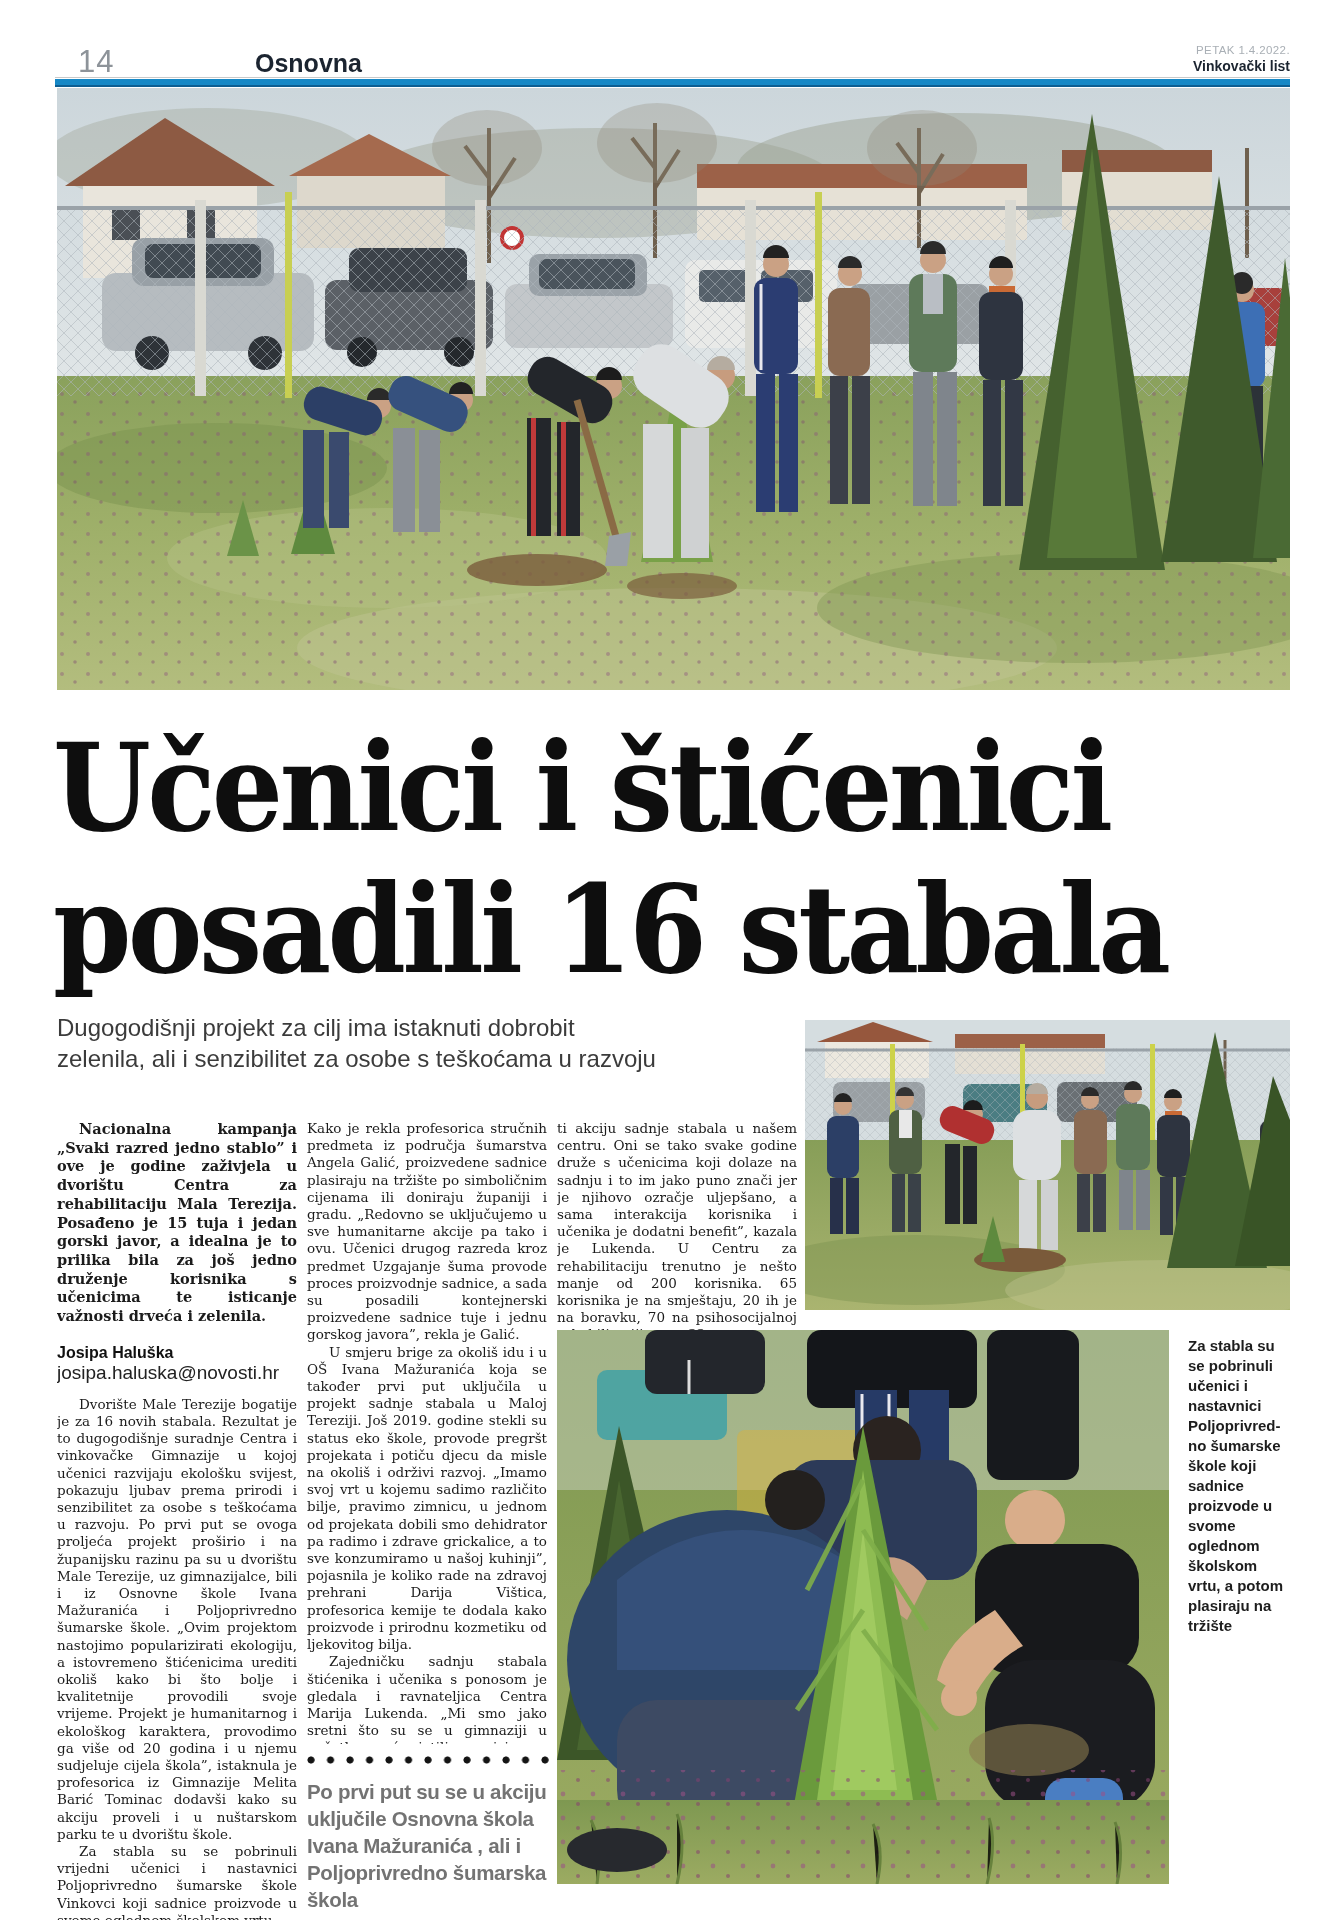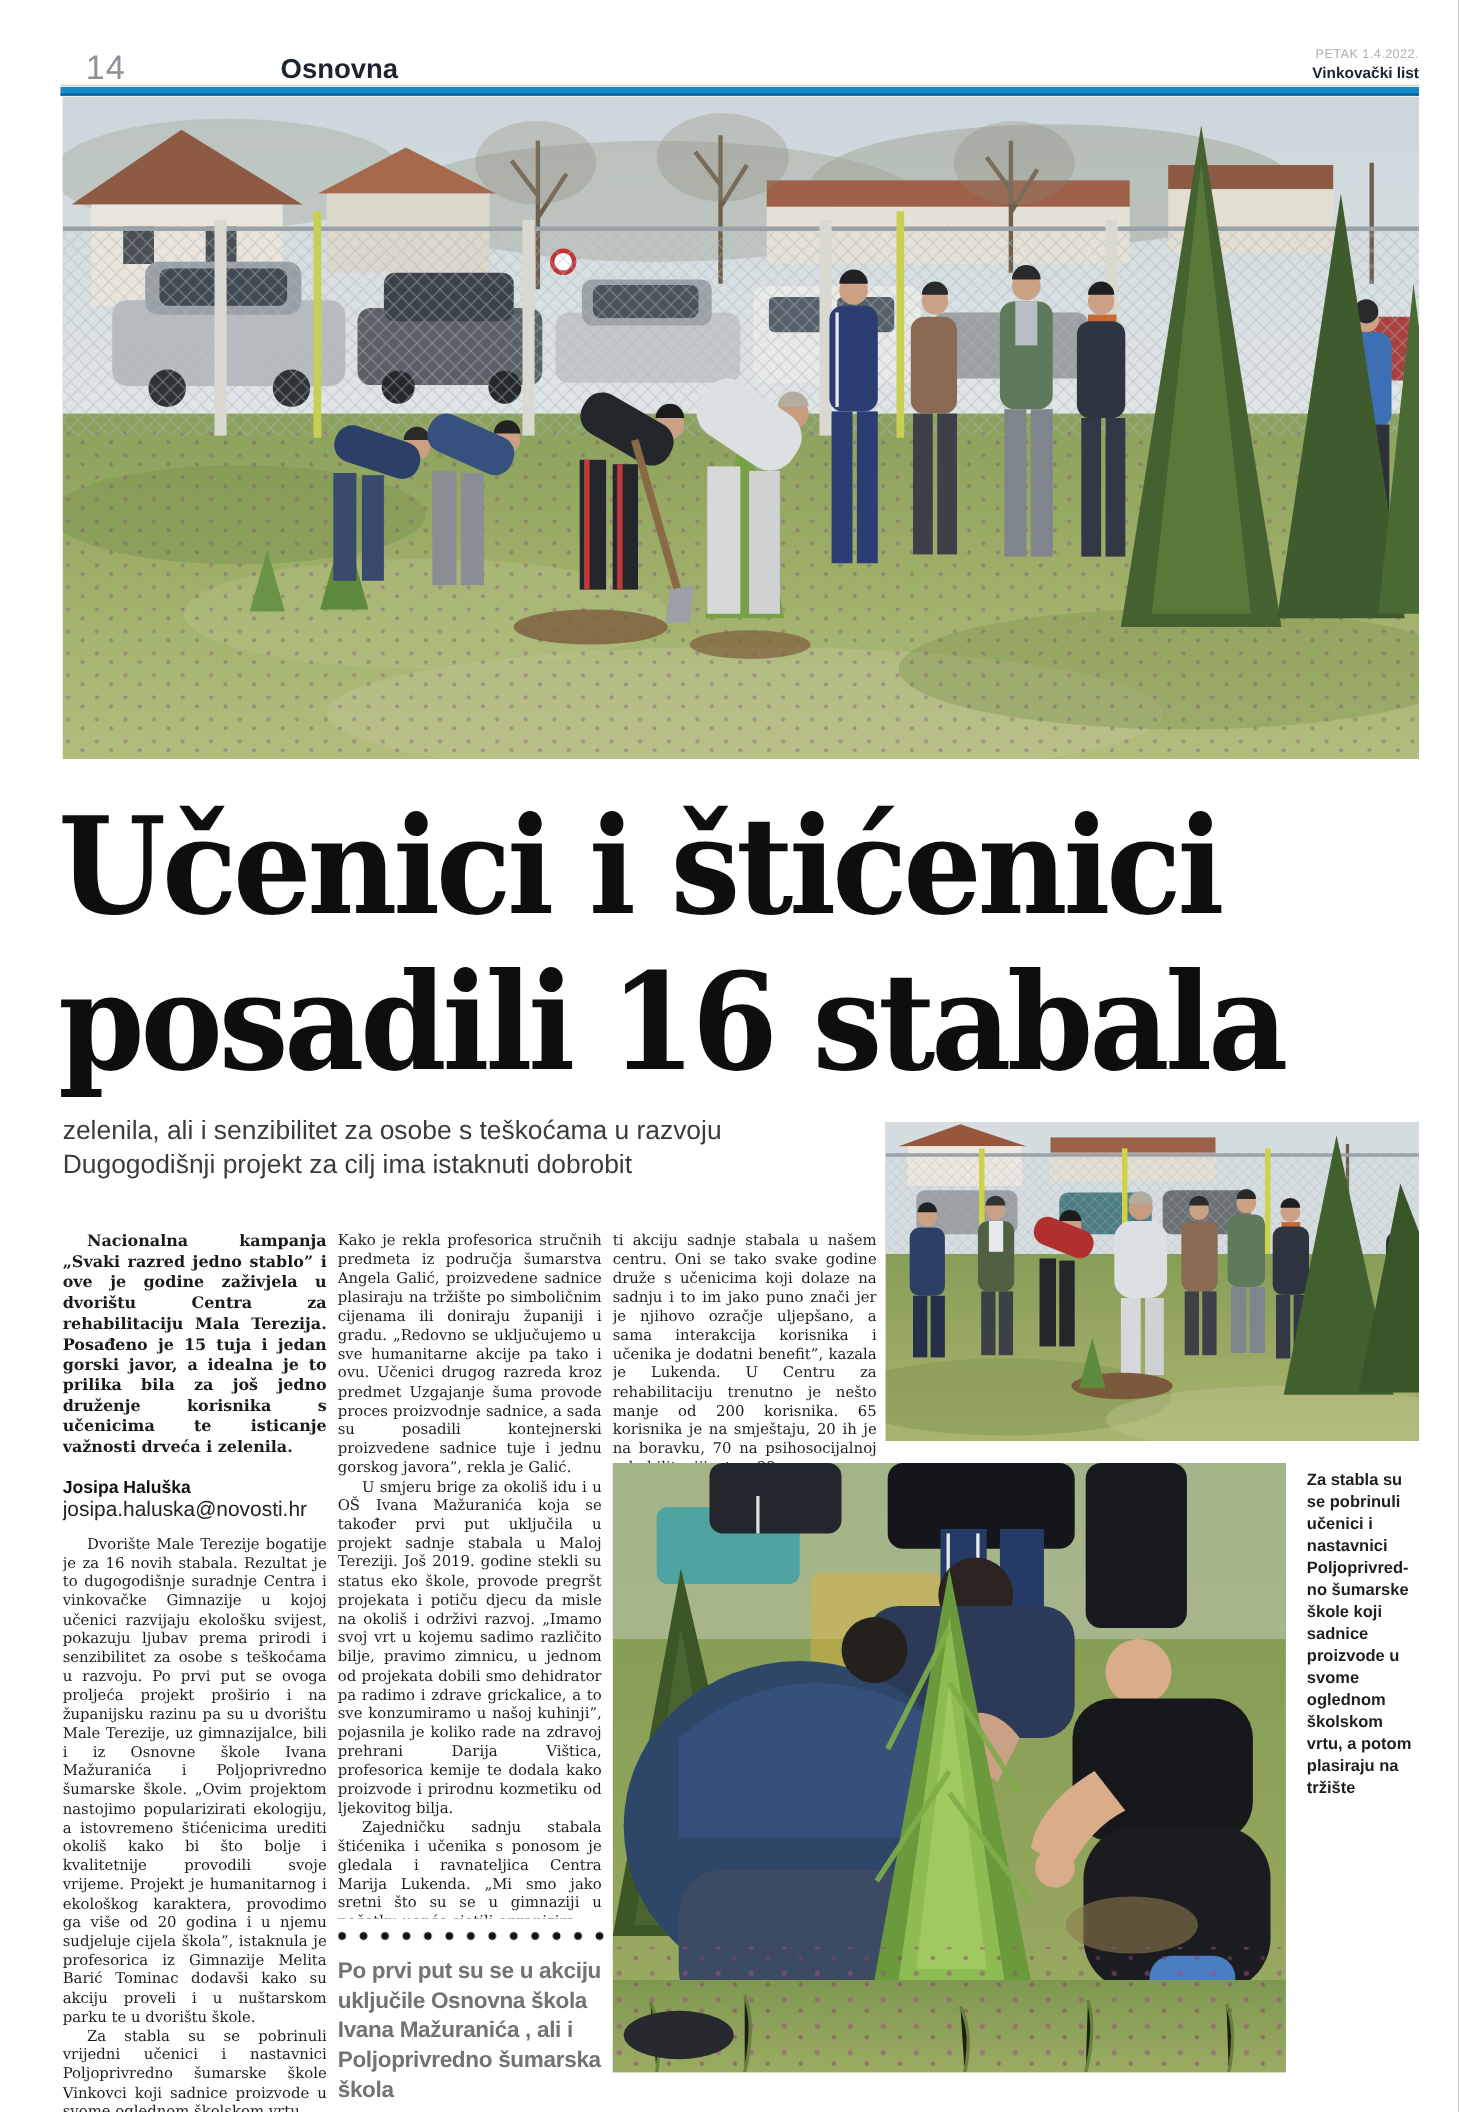--- a/index.html
+++ b/index.html
@@ -222,22 +222,22 @@
     </svg>
   </div>
 
 
   <div class="abs headline">
     <div class="hl-line">Učenici i štićenici</div>
     <div class="hl-line">posadili 16 stabala</div>
   </div>
 
   <div class="abs subhead">
+    <div>Dugogodišnji projekt za cilj ima istaknuti dobrobit</div>
     <div>zelenila, ali i senzibilitet za osobe s teškoćama u razvoju</div>
-    <div>Dugogodišnji projekt za cilj ima istaknuti dobrobit</div>
   </div>
 
   <div class="abs photo" style="left:805px;top:1020px;width:485px;height:290px;">
     <svg width="485" height="290" viewBox="0 0 485 290" preserveAspectRatio="none">
       <defs>
         <linearGradient id="grass2" x1="0" y1="0" x2="0" y2="1">
           <stop offset="0" stop-color="#879e58"></stop>
             <stop offset="1" stop-color="#aab470"></stop>
         </linearGradient>
         <pattern id="mesh2" width="10" height="10" patternUnits="userSpaceOnUse">

